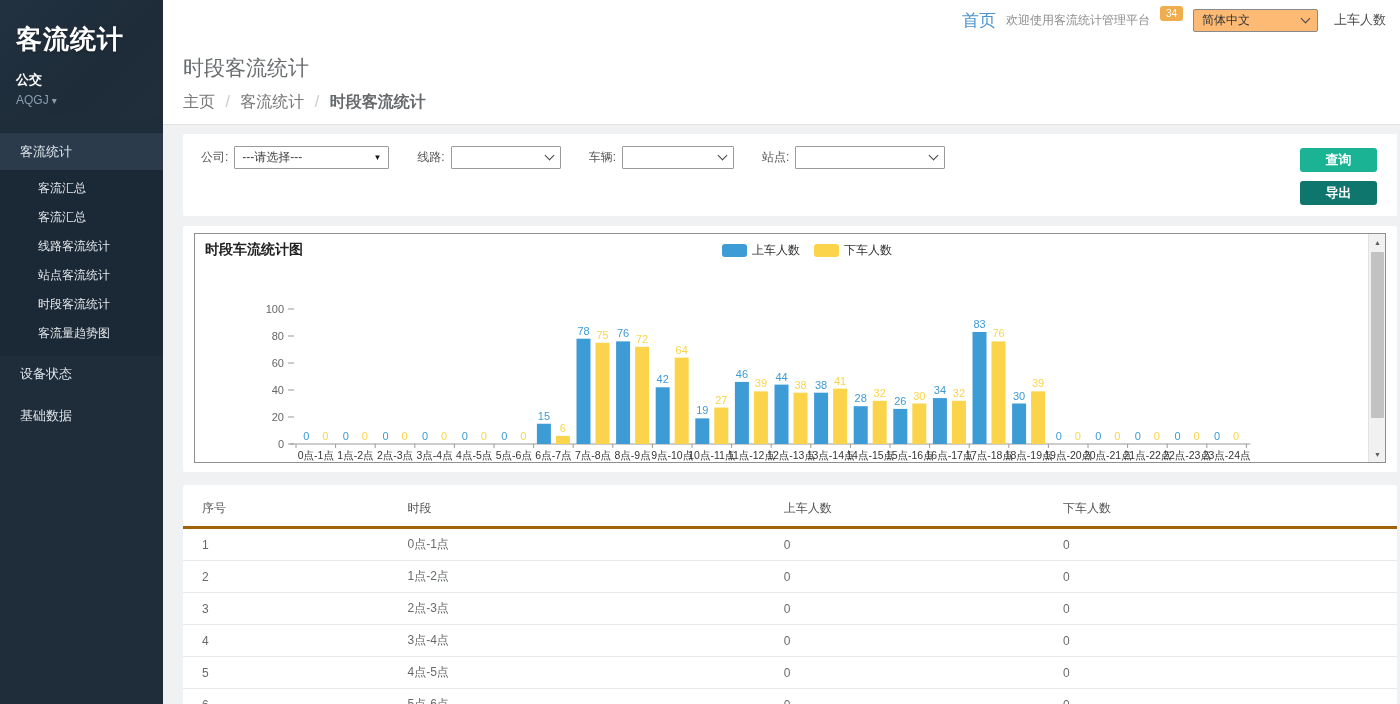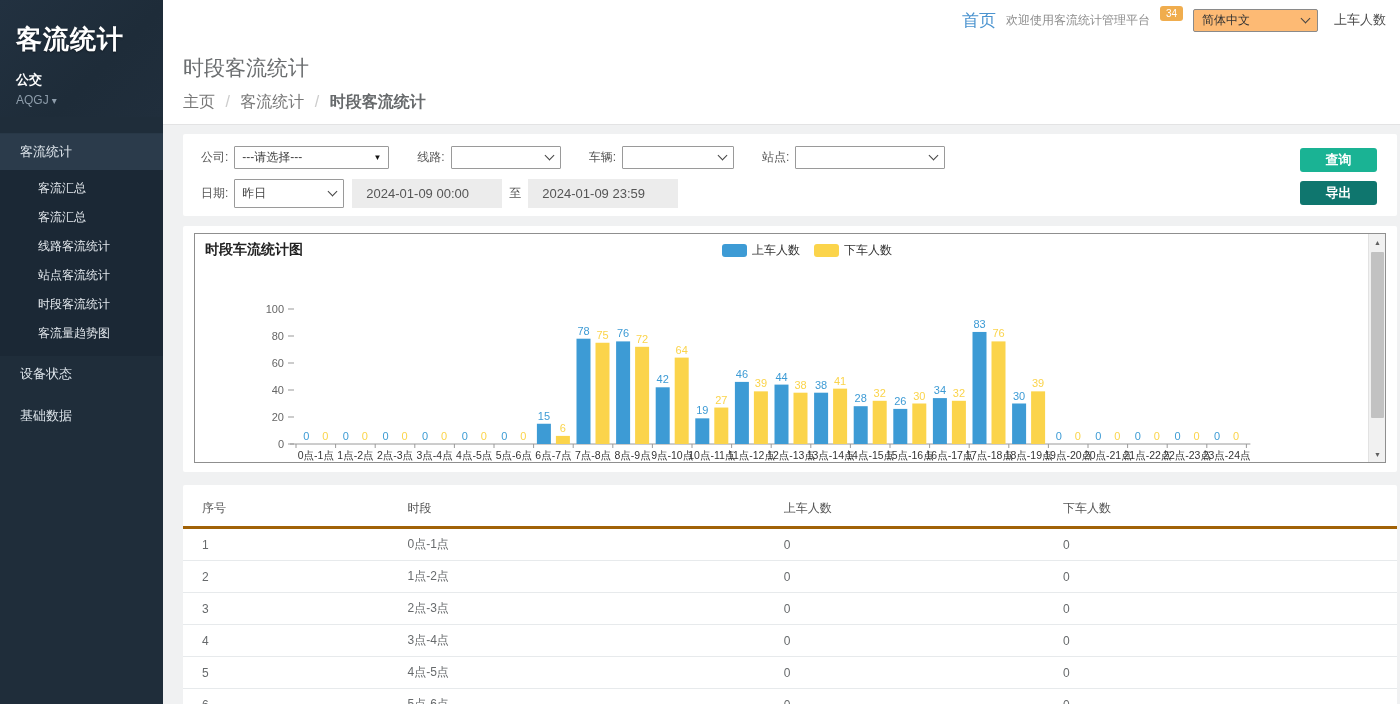--- a/index.html
+++ b/index.html
@@ -174,30 +174,20 @@
           <span class="f-label">车辆:</span>
           <div class="sel w-vehicle">
             <span></span>
             <span class="chev"></span>
           </div>
           <span class="f-label">站点:</span>
           <div class="sel w-station">
             <span></span>
             <span class="chev"></span>
           </div>
-        </div>
-        <div class="f-row">
-          <span class="f-label">日期:</span>
-          <div class="sel w-preset">
-            <span>昨日</span>
-            <span class="chev"></span>
-          </div>
-          <div class="date-box">2024-01-09 00:00</div>
-          <div class="date-sep">至</div>
-          <div class="date-box">2024-01-09 23:59</div>
         </div>
       </div>
       <div class="filter-buttons">
         <button class="btn btn-query">查询</button>
         <button class="btn btn-export">导出</button>
       </div>
     </div>
 
     <div class="panel panel-chart">
       <div class="chart-box">

